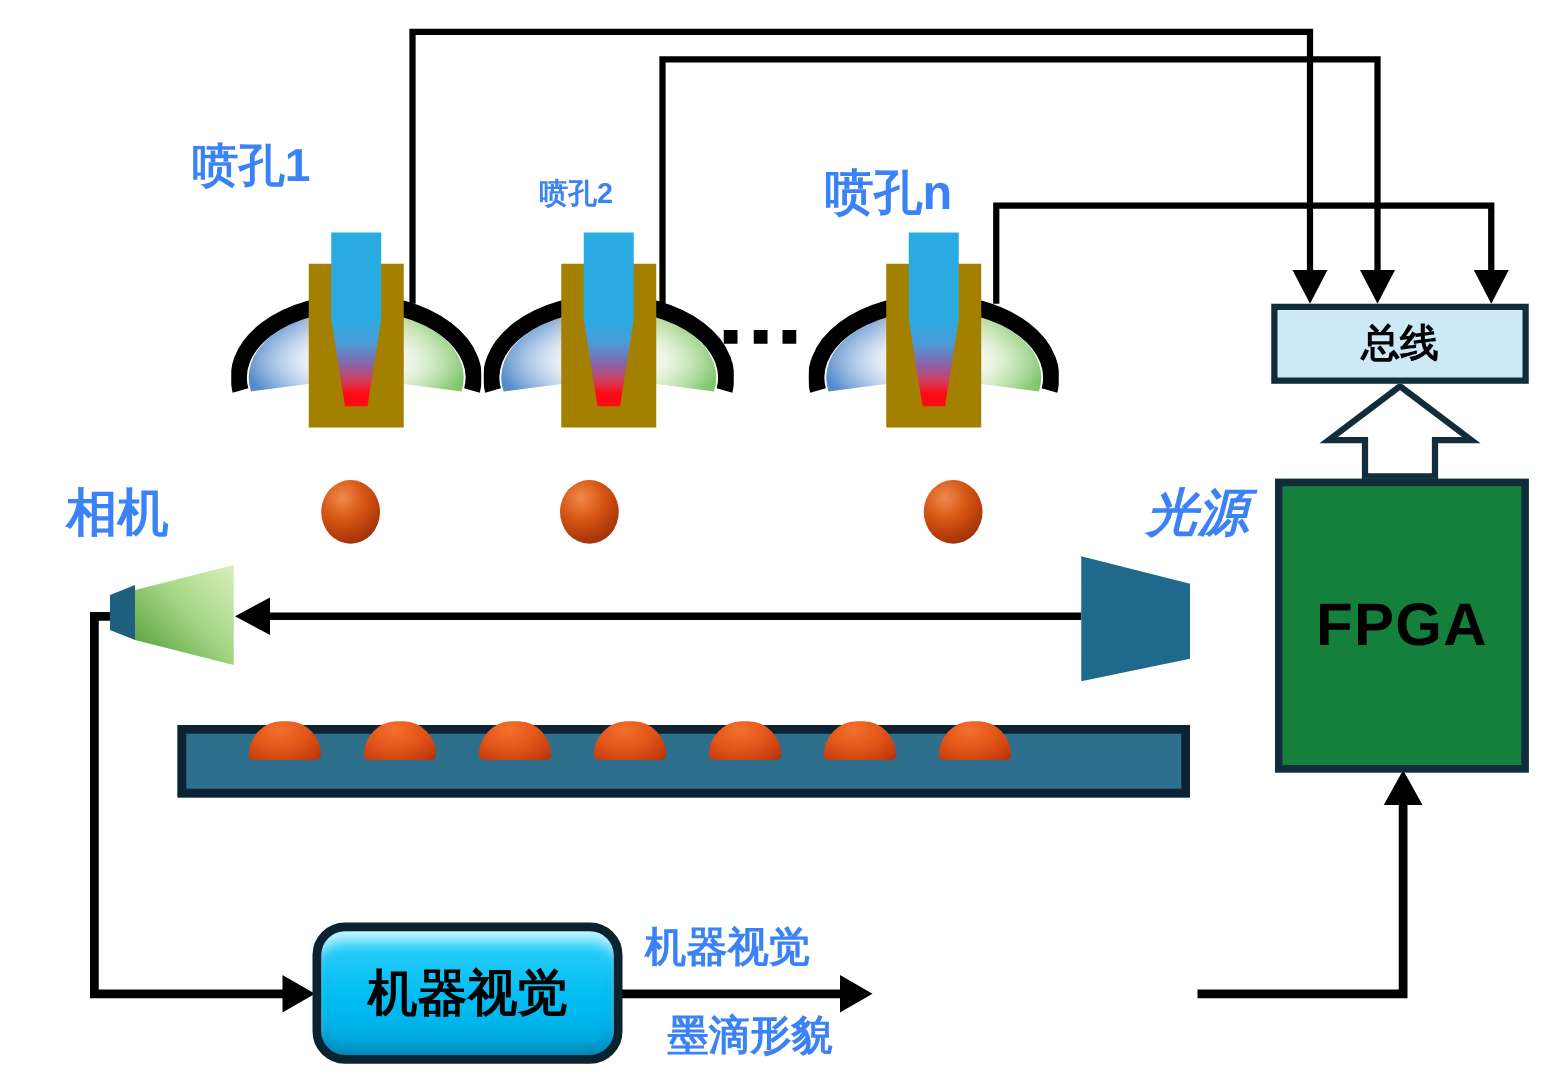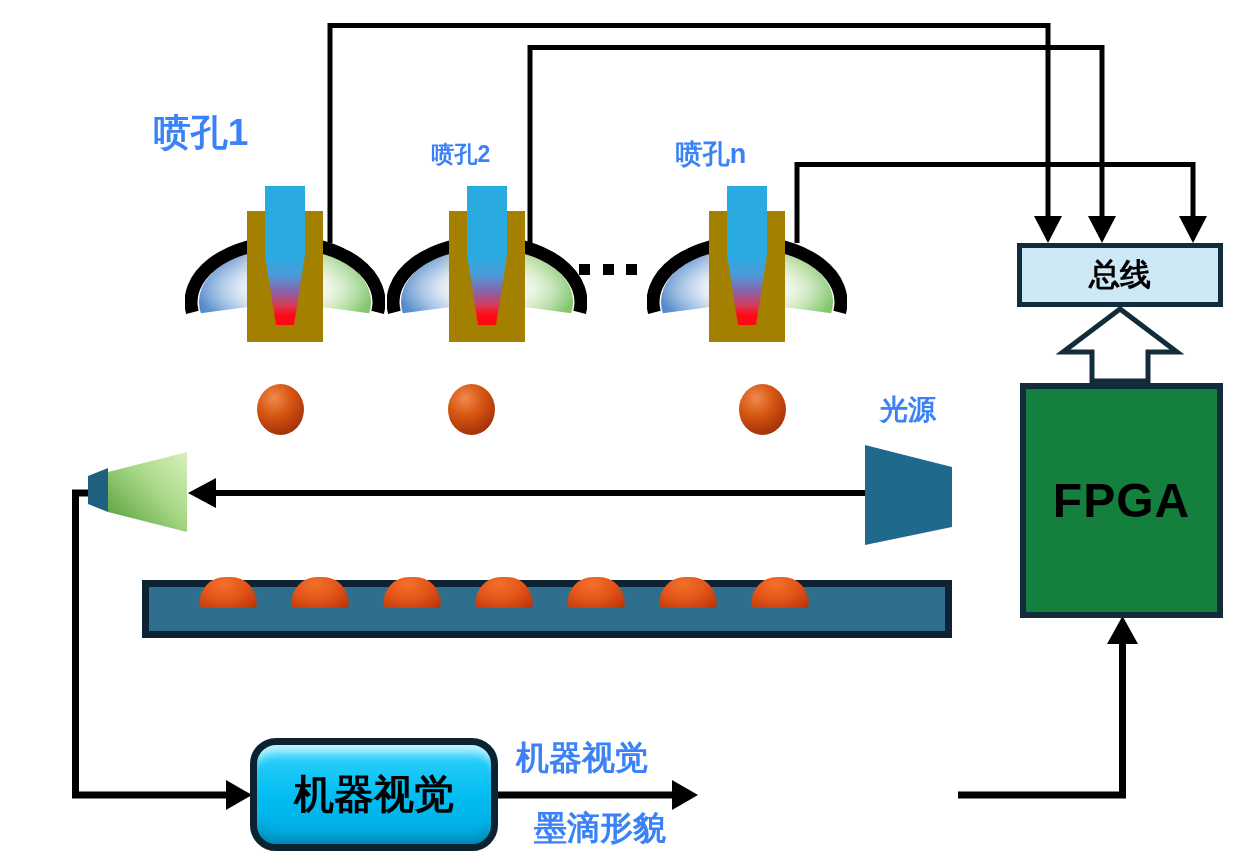--- a/index.html
+++ b/index.html
@@ -8,23 +8,23 @@
     font-family:"Liberation Sans","DejaVu Sans",sans-serif;color:#000;
   }
   .abs{position:absolute;}
   svg{display:block;}
 
   
   .lbl{position:absolute;font-weight:bold;color:#3b82f6;white-space:nowrap;
        display:flex;align-items:center;justify-content:center;z-index:12;}
   .lbl-nozzle1{left:138px;top:110px;width:126px;height:46px;font-size:37px;}
   .lbl-nozzle2{left:403px;top:133px;width:116px;height:42px;font-size:23px;}
-  .lbl-nozzlen{left:653px;top:133px;width:116px;height:42px;font-size:27px;}
+  .lbl-nozzlen{left:653px;top:133px;width:116px;height:42px;font-size:39px;}
   .lbl-camera {left:42px; top:386px;width:104px;height:48px;font-size:41px;}
-  .lbl-light  {left:856px;top:386px;width:104px;height:48px;font-size:28px;}
+  .lbl-light  {left:906px;top:386px;width:104px;height:48px;font-size:41px;font-style:italic;}
   .lbl-flow   {font-size:33px;}
   .lbl-material{left:510px;top:740px;width:144px;height:36px;}
   .lbl-droplet {left:528px;top:810px;width:144px;height:36px;}
   .lbl-waveform{left:960px;top:744px;width:144px;height:36px;}
 
   
   .dots{position:absolute;left:579px;top:264px;width:58px;height:11px;z-index:3;
         display:flex;justify-content:space-between;}
   .dots i{display:block;width:11px;height:11px;background:#000;}
 
@@ -187,17 +187,18 @@
   <div class="fpga">
     <span>FPGA</span>
   </div>
   <div class="glossy mv">
     <span>机器视觉</span>
   </div>
 
   <div class="lbl lbl-nozzle1">喷孔1</div>
   <div class="lbl lbl-nozzle2">喷孔2</div>
   <div class="lbl lbl-nozzlen">喷孔n</div>
+  <div class="lbl lbl-camera">相机</div>
   <div class="lbl lbl-light">光源</div>
   <div class="lbl lbl-flow lbl-material">机器视觉</div>
   <div class="lbl lbl-flow lbl-droplet">墨滴形貌</div>
 
 </div>
 
 </body></html>

